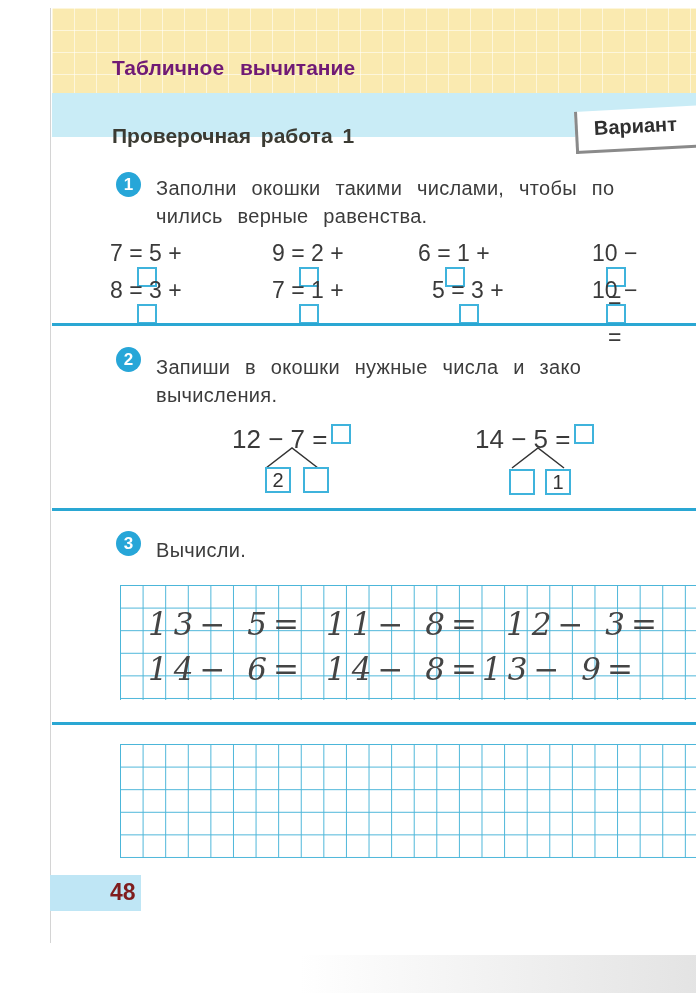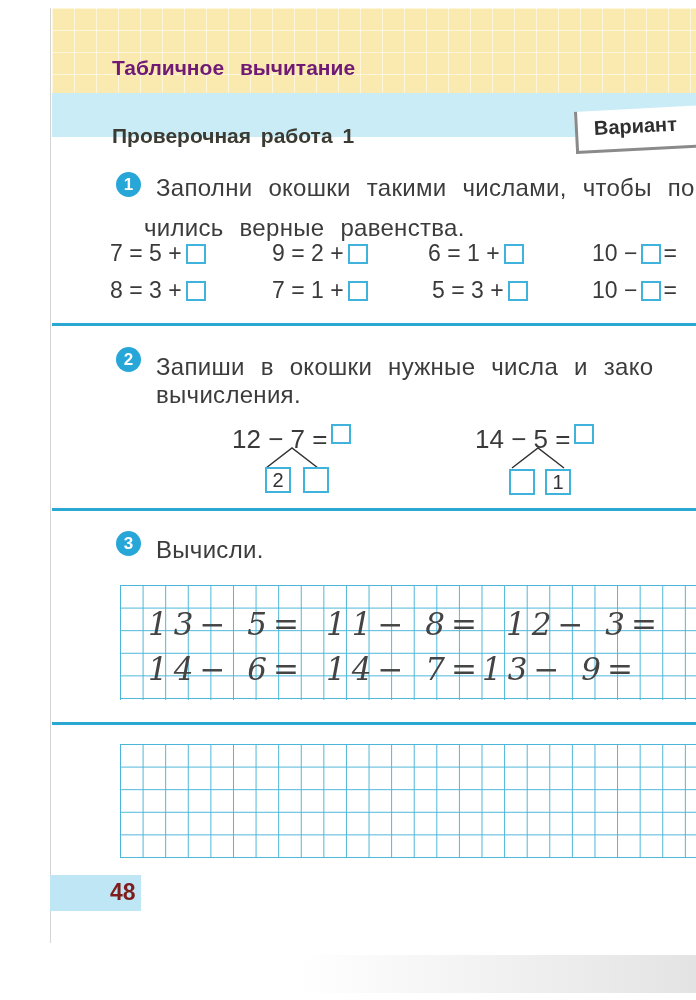--- a/index.html
+++ b/index.html
@@ -24,23 +24,23 @@
     border-left: 3px solid #8a8a8a; border-bottom: 3px solid #8a8a8a;
     transform: rotate(-3deg); transform-origin: left top;
     padding: 6px 0 0 16px; font-size: 20px; font-weight: bold; color: #2f2f2f;
   }
 
   .task-num {
     position: absolute; width: 25px; height: 25px; border-radius: 50%;
     background: #27a6d8; color: #fff; font-weight: bold; font-size: 17px;
     display: flex; align-items: center; justify-content: center;
   }
-  .task-text { position: absolute; font-size: 24px; color: #3c3c3c; word-spacing: 9px; line-height: 28px; letter-spacing: 0.3px; }
+  .task-text { position: absolute; font-size: 20px; color: #3c3c3c; word-spacing: 9px; line-height: 28px; letter-spacing: 0.3px; }
 
-  .eq { position: absolute; font-size: 23px; color: #3a3a3a; display: flex; align-items: center; white-space: nowrap; }
+  .eq { position: absolute; font-size: 23px; color: #3a3a3a; display: flex; align-items: center; white-space: nowrap; flex-direction: column; }
   .eq .t { letter-spacing: 0px; }
   .box { display: inline-block; width: 20px; height: 20px; border: 2px solid #3fb3dc; margin-left: 4px; margin-right: 2px; background: #fff; }
 
   .divider { position: absolute; left: 52px; width: 644px; height: 3px; background: #2aa7d3; }
 
   .tree-eq { position: absolute; font-size: 26px; display: flex; align-items: flex-start; white-space: nowrap; }
   .tree-box {
     position: absolute; width: 26px; height: 26px; border: 2px solid #3fb3dc;
     font-size: 20px; color: #333; display: flex; align-items: center; justify-content: center; background: #fff;
   }
@@ -69,31 +69,31 @@
 <div class="page-edge"></div>
 
 <div class="header-yellow"></div>
 <div class="header-blue"></div>
 <div class="topic-title">Табличное вычитание</div>
 <div class="work-title">Проверочная работа 1</div>
 <div class="variant-tab"><span>Вариант</span></div>
 
 <div class="task-num" style="left:116px; top:172px;">1</div>
 <div class="task-text" style="left:156px; top:174px;">Заполни окошки такими числами, чтобы по</div>
-<div class="task-text" style="left:144px; top:202px;margin-top:12px;">чились верные равенства.</div>
+<div class="task-text" style="left:156px; top:202px;">чились верные равенства.</div>
 
 <div class="eq" style="left:110px; top:240px;">
     <span class="t">7 = 5 +</span>
     <span class="box"></span>
   </div>
 <div class="eq" style="left:272px; top:240px;">
     <span class="t">9 = 2 +</span>
     <span class="box"></span>
   </div>
-<div class="eq" style="left:428px; top:240px;">
+<div class="eq" style="left:418px; top:240px;">
     <span class="t">6 = 1 +</span>
     <span class="box"></span>
   </div>
 <div class="eq" style="left:592px; top:240px;">
     <span class="t">10 −</span>
     <span class="box"></span>
     <span class="t">=</span>
   </div>
 
 <div class="eq" style="left:110px; top:277px;">
@@ -143,21 +143,21 @@
 <div class="divider" style="top:508px;"></div>
 
 <div class="task-num" style="left:116px; top:531px;">3</div>
 <div class="task-text" style="left:156px; top:536px;">Вычисли.</div>
 
 <div class="grid" style="top:585px; height:115px;"></div>
 <div class="hand" style="left:148px; top:606px;">13− 5=</div>
 <div class="hand" style="left:326px; top:606px;">11− 8=</div>
 <div class="hand" style="left:506px; top:606px;">12− 3=</div>
 <div class="hand" style="left:148px; top:651px;">14− 6=</div>
-<div class="hand" style="left:326px; top:651px;">14− 7=</div>
+<div class="hand" style="left:326px; top:651px;">14− 8=</div>
 <div class="hand" style="left:482px; top:651px;">13− 9=</div>
 
 <div class="divider" style="top:722px;"></div>
 
 <div class="grid" style="top:744px; height:114px;"></div>
 
 <div class="page-num-bg"></div>
 <div class="page-num">48</div>
 
 <div class="scan-shadow"></div>

